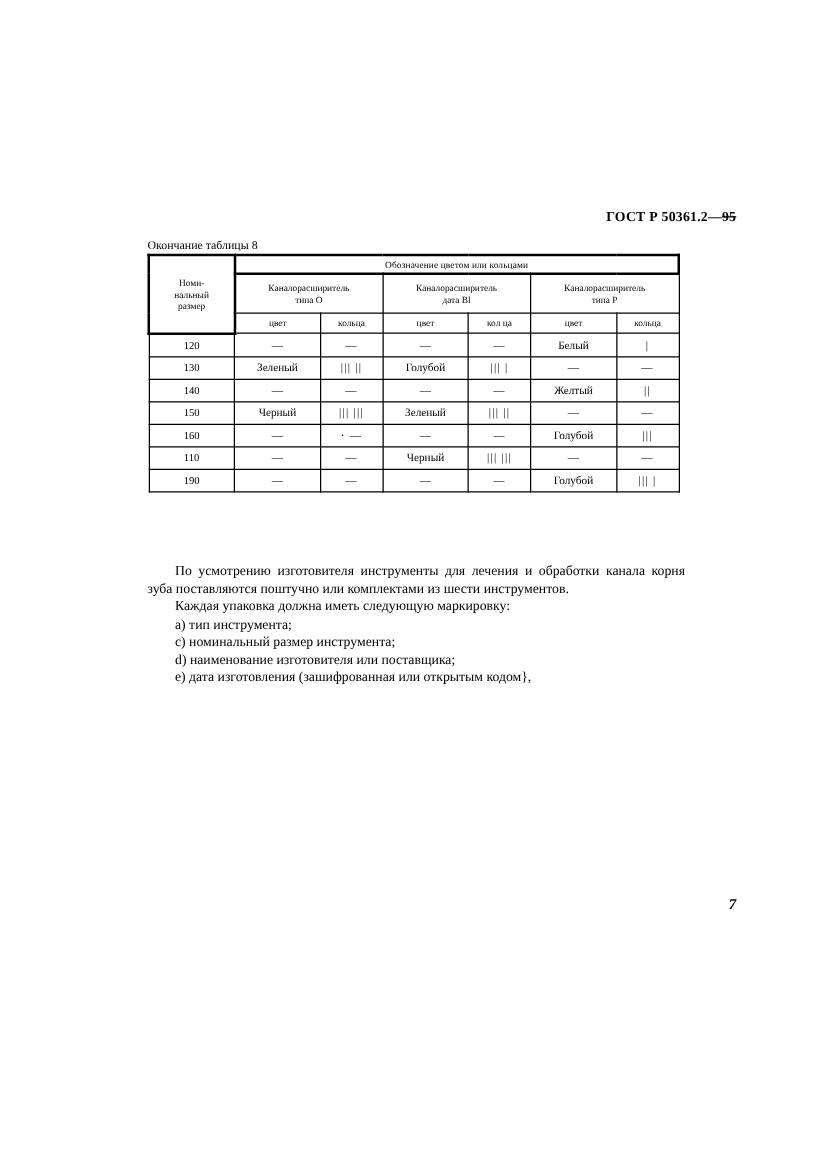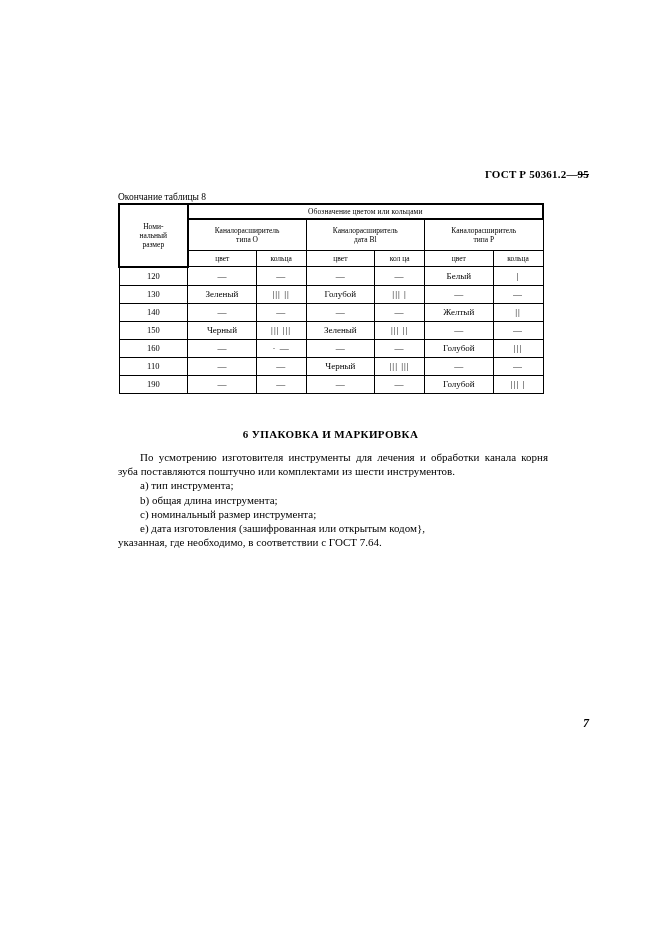--- a/index.html
+++ b/index.html
@@ -262,26 +262,25 @@
           <td class="rings">—</td>
           <td class="dash">—</td>
           <td class="rings">—</td>
           <td class="dash">Голубой</td>
           <td class="rings">||| |</td>
         </tr>
       </tbody>
     </table>
   </div>
 
-  <div class="section-title">6  УПАКОВКА И МАРКИРОВКА</div>
 
   <div class="body-text">
     <p class="indent">По усмотрению изготовителя инструменты для лечения и обработки канала корня зуба поставляются поштучно или комплектами  из шести инструментов.</p>
+    <p class="indent">Каждая упаковка должна иметь следующую маркировку:</p>
     <p class="list-item">a) тип инструмента;</p>
-    <p class="list-item">b) общая длина инструмента;</p>
     <p class="list-item">c) номинальный размер инструмента;</p>
+    <p class="list-item">d) наименование изготовителя или поставщика;</p>
     <p class="list-item">e) дата изготовления (зашифрованная или открытым кодом},</p>
-    <p>указанная, где необходимо, в соответствии с ГОСТ 7.64.</p>
   </div>
 
   <div class="page-number">7</div>
 
 </div>
 
 </body></html>

